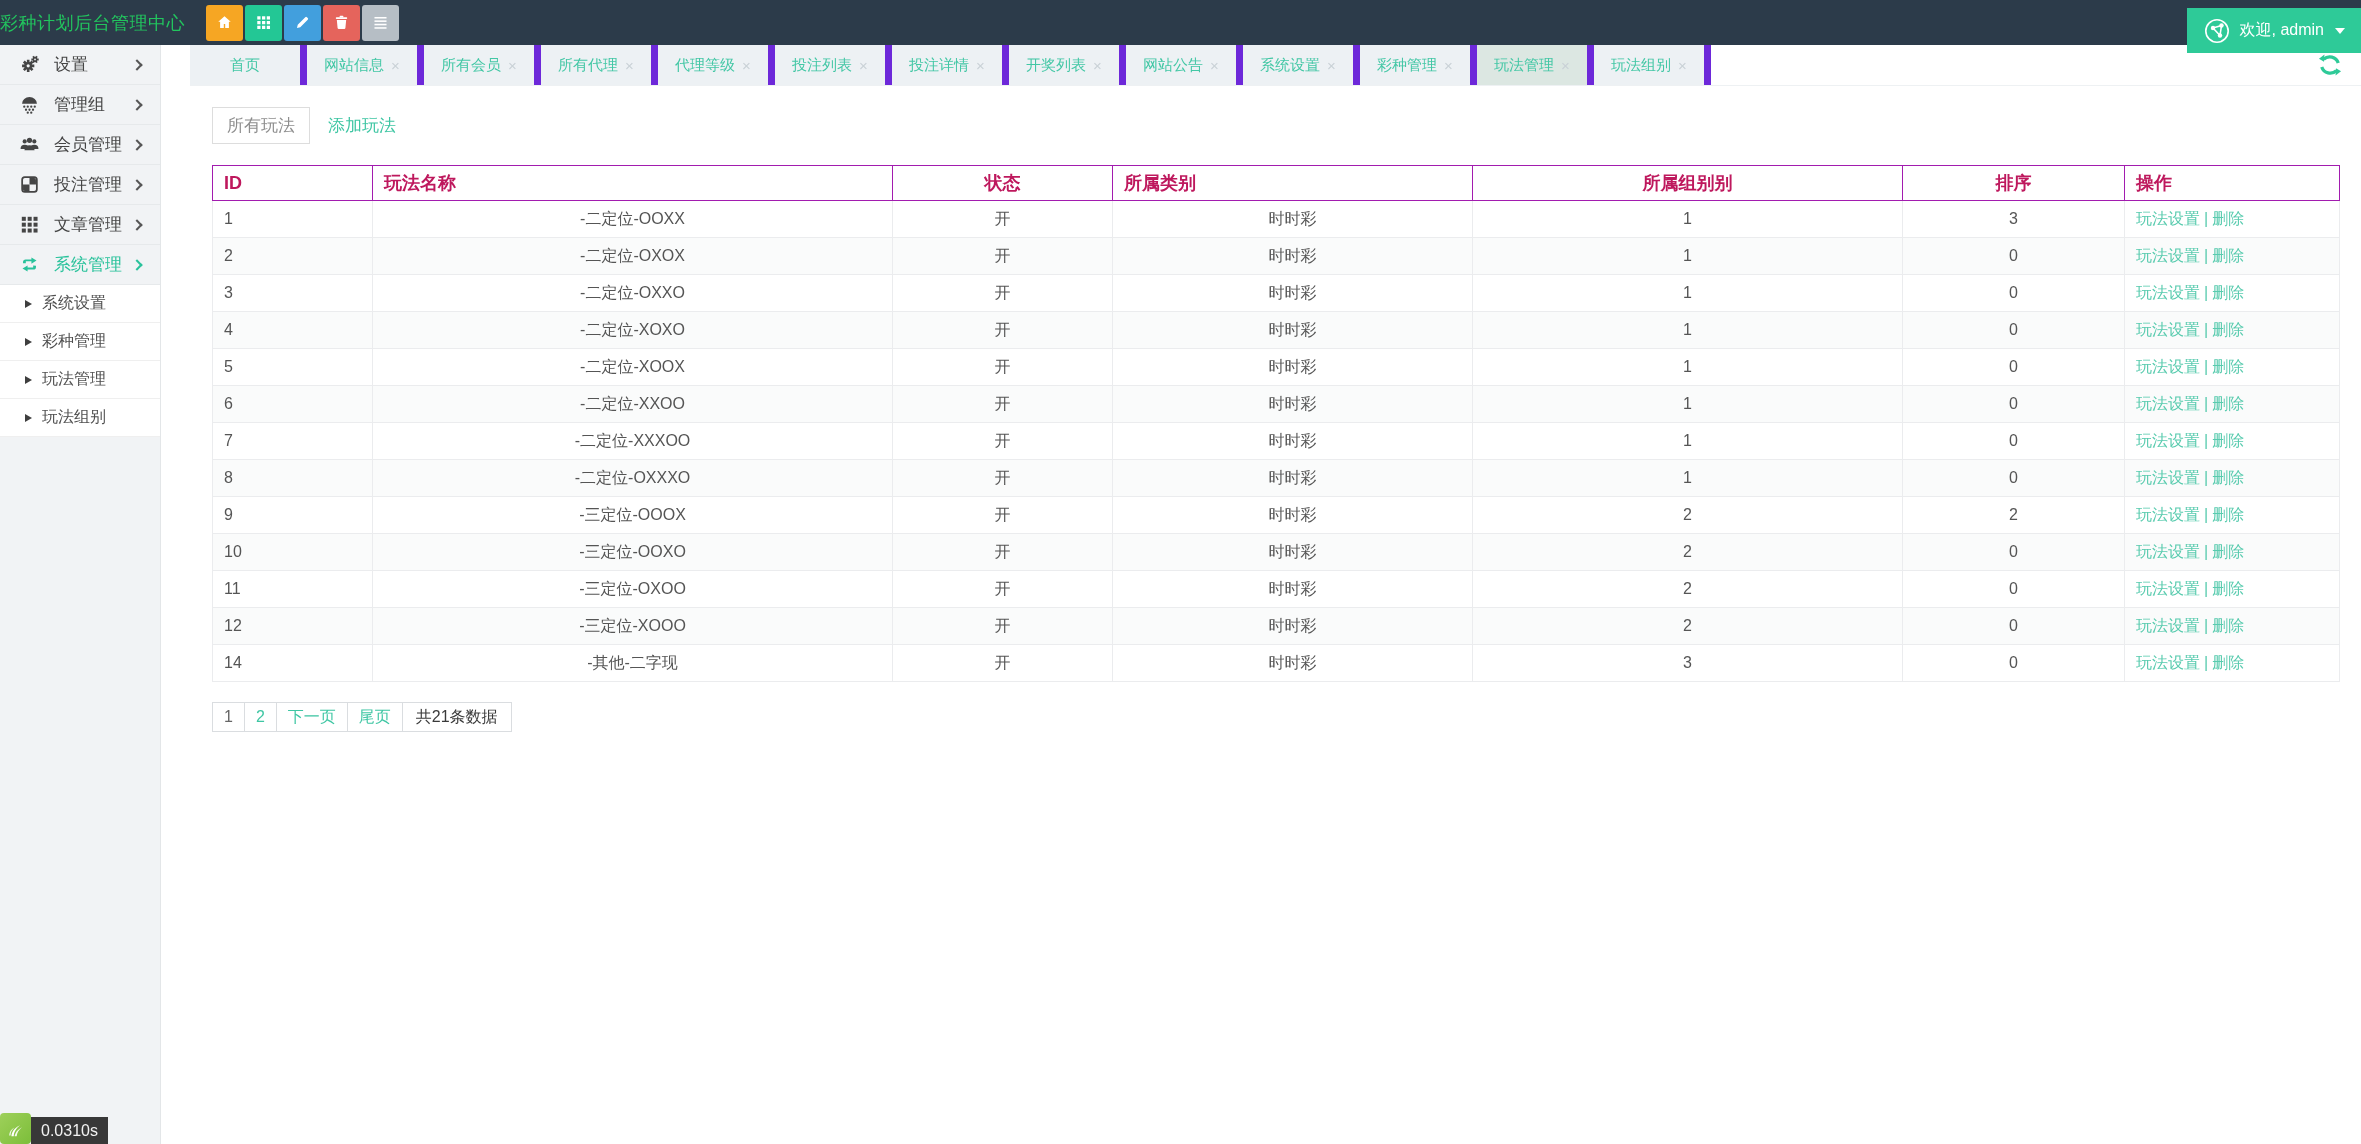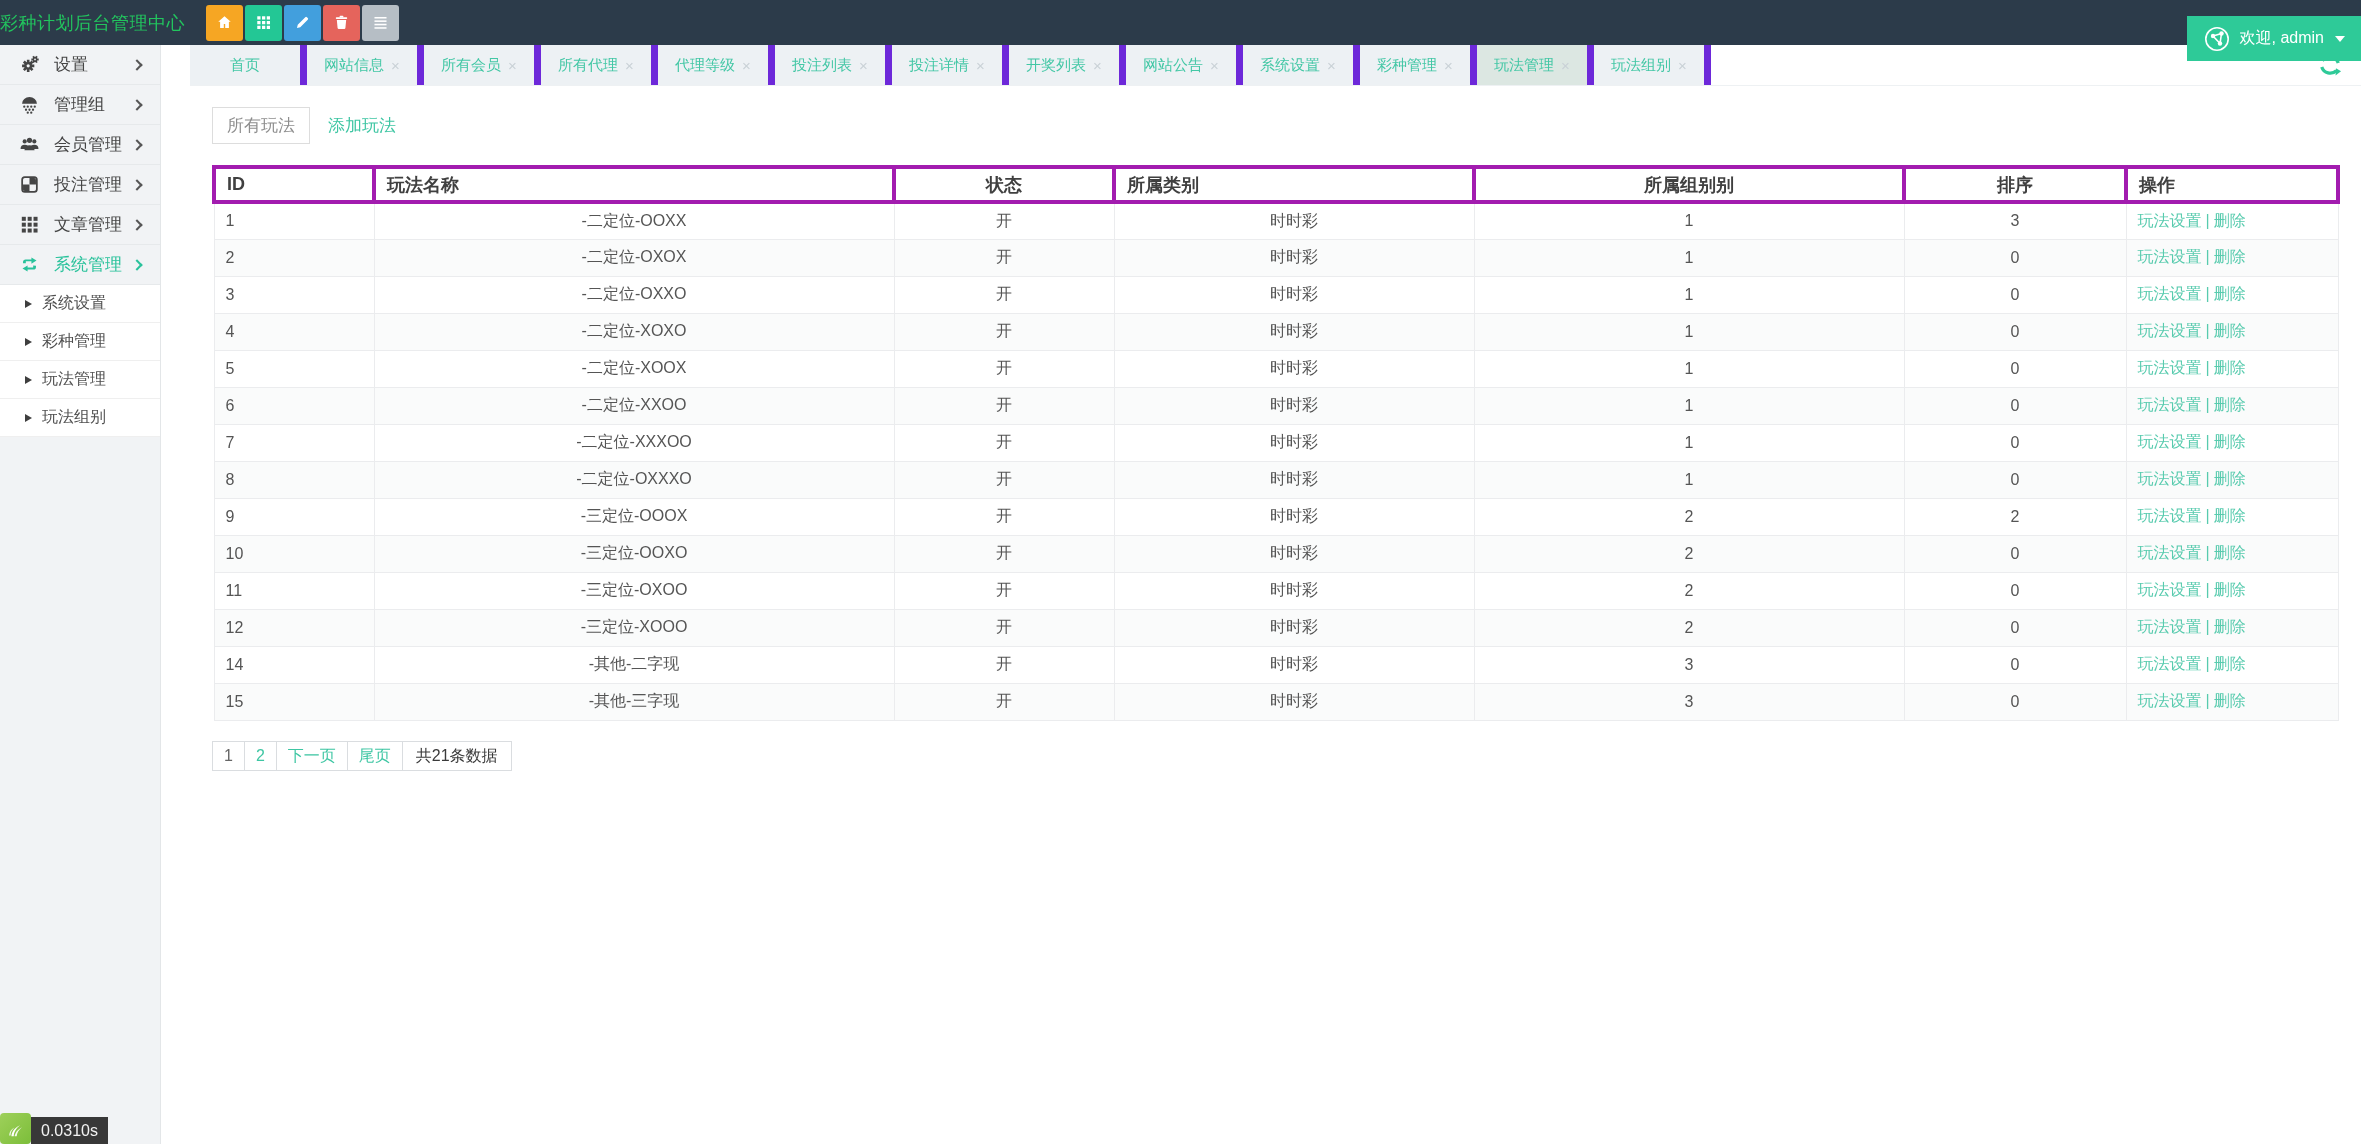--- a/index.html
+++ b/index.html
@@ -6,21 +6,21 @@
   body{font-family:"Liberation Sans","DejaVu Sans",sans-serif;background:#fff}
   #app{position:relative;width:2361px;height:1144px;background:#fff;overflow:hidden}
 
   
   .header{position:absolute;top:0;left:0;right:0;height:45px;background:#2c3b4a;display:flex;align-items:center;z-index:5}
   .header-title{color:#22c55e;font-size:18px;letter-spacing:.5px;font-weight:normal}
   .toolbar{display:flex;gap:2px;margin-left:21px}
   .toolbar-btn{width:37px;height:36px;border-radius:3px;display:flex;align-items:center;justify-content:center;cursor:pointer}
   .tb-ic{display:flex}
   .toolbar-btn svg{width:17px;height:17px;color:#fff}
-  .admin{position:absolute;right:0;top:16px;height:45px;display:flex;align-items:center;gap:9px;padding:0 16px;cursor:pointer;color:#fff;font-size:16px;background:#2eca98}
+  .admin{position:absolute;right:0;top:8px;height:45px;display:flex;align-items:center;gap:9px;padding:0 16px;cursor:pointer;color:#fff;font-size:16px;background:#2eca98}
   .admin-avatar{display:flex}
   .admin-avatar svg{width:28px;height:28px}
   .caret{width:0;height:0;border-left:5px solid transparent;border-right:5px solid transparent;border-top:6px solid #fff;margin-left:2px}
 
   
   .navbar{position:absolute;left:190px;top:45px;right:0;height:41px;background:#fff;border-bottom:1px solid #eef1f3;display:flex;align-items:stretch}
   .nav-tabs{display:flex}
   .nav-tab{width:117px;display:flex;align-items:center;justify-content:center;gap:7px;background:#edf1f4;border-right:7px solid #6d28d9;font-size:15px;color:#43c7a5;cursor:pointer}
   .nav-tab.active{background:#dce7e2}
   .nav-tab-close{color:#c9d1d6;font-size:15px;line-height:1}
@@ -41,21 +41,21 @@
   .tri{width:0;height:0;border-left:7px solid #3f3f3f;border-top:4px solid transparent;border-bottom:4px solid transparent;margin-right:10px}
   .sub-label{font-size:16px;color:#4f4f4f}
 
   
   .content{position:absolute;left:191px;top:86px;right:0;bottom:0;background:#fff;padding:21px 21px 16px 21px}
   .content-tabs{display:flex;align-items:flex-end}
   .ctab{height:37px;line-height:35px;font-size:17px;cursor:pointer}
   .ctab.active{border:1px solid #ddd;background:#fff;color:#8e8e8e;padding:0 14px}
   .ctab.add{color:#3ec6a3;padding:0 17px;border:1px solid transparent}
   table{width:100%;border-collapse:collapse;table-layout:fixed;margin-top:21px}
-  th{height:35px;font-size:18px;color:#404040;border:4px solid #a21caf;font-weight:bold;background:#fff}
+  th{height:35px;font-size:18px;color:#be185d;border:1px solid #a21caf;font-weight:bold;background:#fff}
   td{height:37px;font-size:16px;color:#555;border:1px solid #ebecee;background:#fff}
   tbody tr:nth-child(even) td{background:#fafbfb}
   .al{text-align:left;padding-left:11px}
   .ac{text-align:center}
   .actions a{color:#58cbae;text-decoration:none;cursor:pointer}
   .actions .sep{color:#58cbae;margin:0 4px}
 
   
   .pagination{display:flex;margin-top:20px}
   .page-box{height:30px;line-height:28px;border:1px solid #dadde0;background:#fff;padding:0 11px;font-size:16px;margin-left:-1px;color:#666}
@@ -454,29 +454,20 @@
           </tr>
           <tr>
             <td class="al">14</td>
             <td class="ac">-其他-二字现</td>
             <td class="ac">开</td>
             <td class="ac">时时彩</td>
             <td class="ac">3</td>
             <td class="ac">0</td>
             <td class="al actions"><a>玩法设置</a><span class="sep">|</span><a>删除</a></td>
           </tr>
-          <tr>
-            <td class="al">15</td>
-            <td class="ac">-其他-三字现</td>
-            <td class="ac">开</td>
-            <td class="ac">时时彩</td>
-            <td class="ac">3</td>
-            <td class="ac">0</td>
-            <td class="al actions"><a>玩法设置</a><span class="sep">|</span><a>删除</a></td>
-          </tr>
         </tbody>
     </table>
 
     <div class="pagination">
       <span class="page-box current">1</span>
       <span class="page-box link">2</span>
       <span class="page-box link">下一页</span>
       <span class="page-box link">尾页</span>
       <span class="page-box total">共21条数据</span>
     </div>

